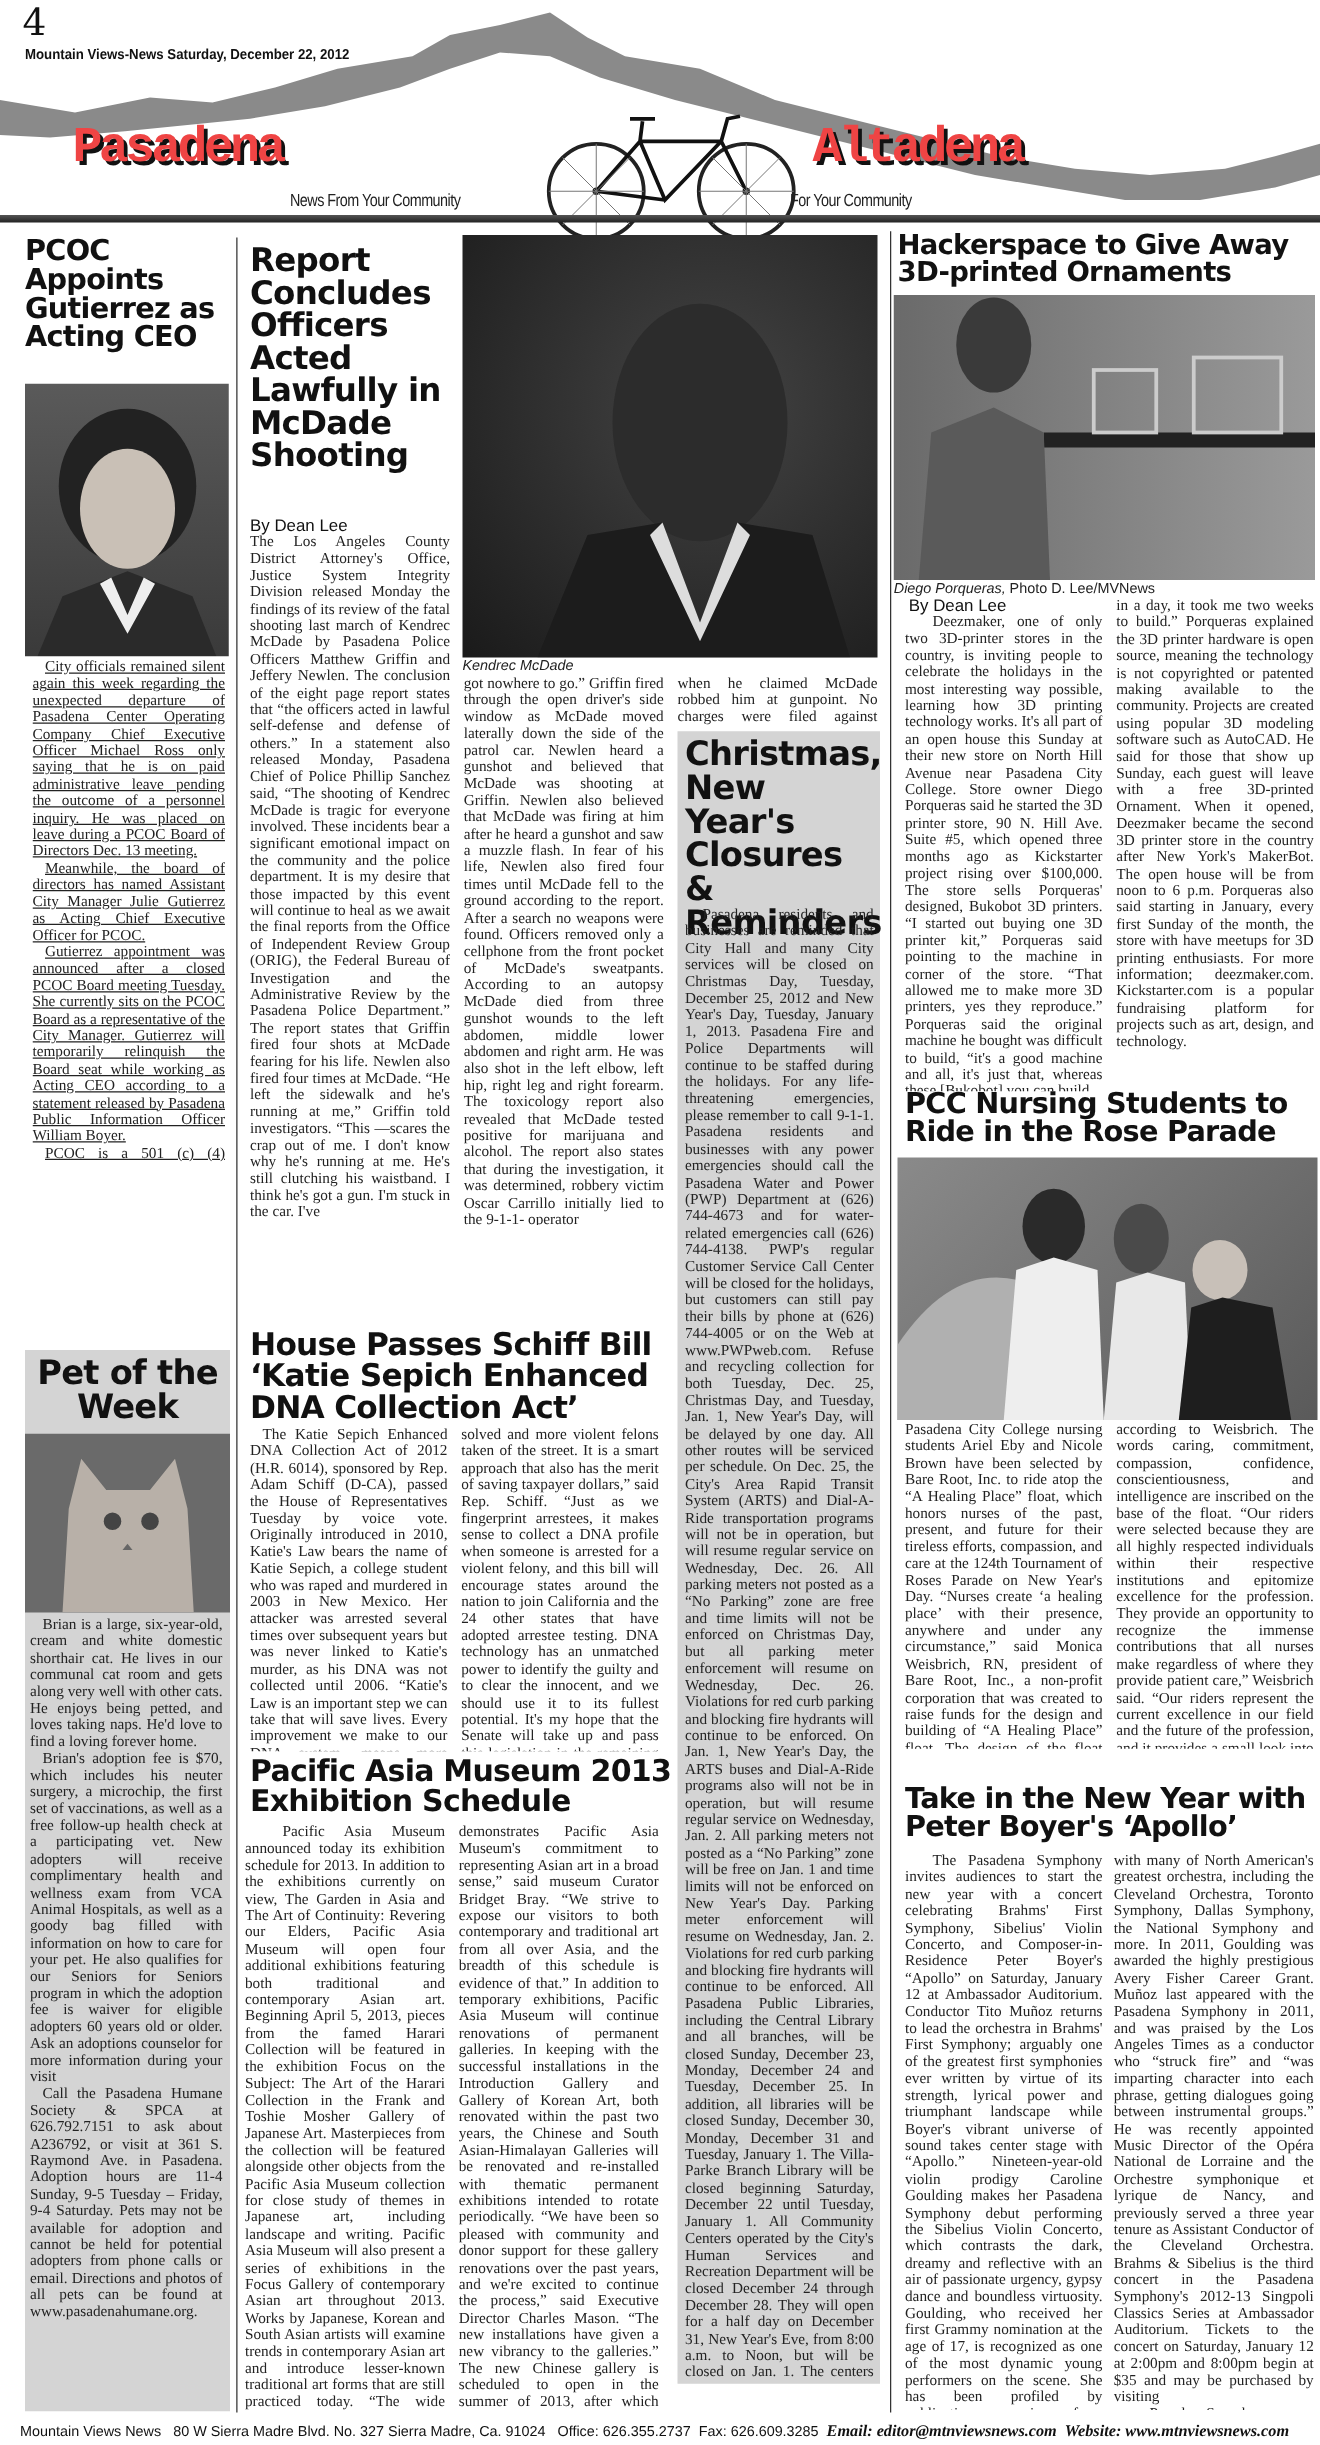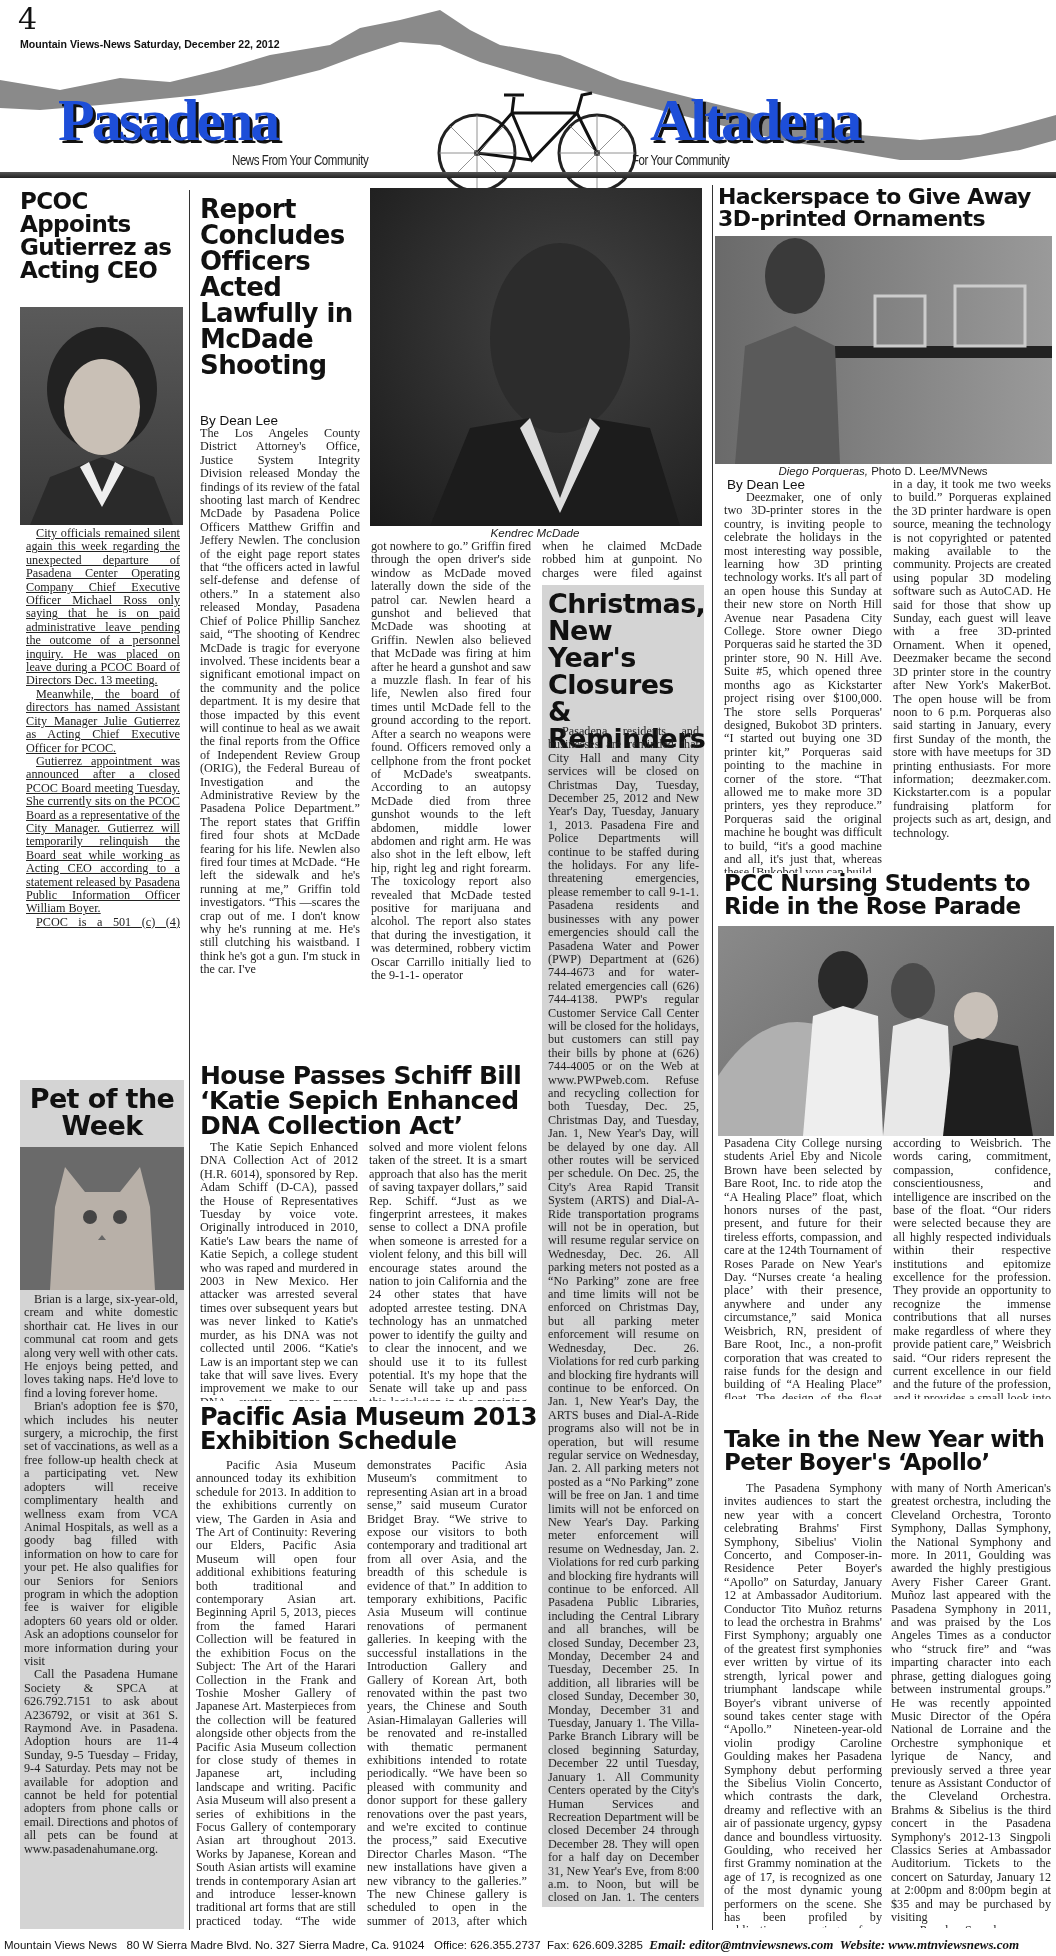--- a/index.html
+++ b/index.html
@@ -3,33 +3,33 @@
 <meta charset="utf-8">
 <style>
   * { box-sizing: border-box; margin: 0; padding: 0; }
   html, body { width: 1056px; height: 1956px; background: #fff; overflow: hidden; }
   body { position: relative; font-family: "Liberation Serif", serif; color: #1a1a1a; }
 
   .abs { position: absolute; }
   .page-num { left: 18px; top: 4px; font-family: "DejaVu Serif", serif; font-size: 30px; line-height: 30px; color: #111; }
   .issue-line { left: 20px; top: 38px; font-family: "Liberation Sans", sans-serif; font-weight: bold; font-size: 11.5px; color: #111; transform: scaleX(0.92); transform-origin: left; }
   .mountain { left: 0; top: 0; width: 1056px; height: 160px; }
-  .logo-word { font-family: Liberation Serif, serif; font-weight: bold; font-size: 60px; color: #1d4ed8; letter-spacing: -3px; text-shadow: 3px 3px 0 #111; line-height: 60px; }
+  .logo-word { font-family: Liberation Mono, monospace; font-weight: bold; font-size: 40px; color: #ef4444; letter-spacing: -3px; text-shadow: 3px 3px 0 #111; line-height: 60px; }
   .tagline { font-family: "Liberation Sans", sans-serif; font-size: 14px; color: #222; letter-spacing: -0.5px; transform: scaleX(0.82); transform-origin: left; }
   .rule-top { left: 0; top: 172px; width: 1056px; height: 6px; background: linear-gradient(#555, #222); }
 
   .col-rule { width: 1px; background: #333; }
   .headline { font-family: "DejaVu Sans", sans-serif; font-weight: bold; color: #111; line-height: 1.0; letter-spacing: -0.6px; }
   .body { font-family: "Liberation Serif", serif; font-size: 12.2px; line-height: 13.4px; text-align: justify; color: #222; overflow: hidden; }
   .body p { text-indent: 10px; }
   .byline { font-family: "Liberation Sans", sans-serif; font-size: 13.5px; color: #111; }
-  .caption { font-family: "Liberation Sans", sans-serif; font-size: 11.5px; font-style: italic; color: #222; text-align: center; }
+  .caption { font-family: "Liberation Sans", sans-serif; font-size: 11.5px; font-style: italic; color: #222; text-align: left; }
   .photo { background: #555; overflow: hidden; }
   .shaded { background: #d4d4d4; }
-  .footer { left: 0; top: 1935px; width: 1036px; height: 21px; font-family: "Liberation Sans", sans-serif; font-size: 11.5px; color: #111; white-space: nowrap; padding-left: 4px; line-height: 20px; }
+  .footer { left: 0; top: 1935px; width: 1036px; height: 21px; font-family: "Liberation Sans", sans-serif; font-size: 11.5px; color: #111; white-space: nowrap; padding-left: 16px; line-height: 20px; }
   .footer .em { font-family: "Liberation Serif", serif; font-style: italic; font-weight: bold; font-size: 13px; }
 </style>
 </head>
 <body>
 
 <svg class="abs mountain" viewBox="0 0 1056 160" preserveAspectRatio="none">
   <path d="M0,80 L60,90 L120,78 L170,82 L220,70 L270,55 L330,45 L360,28 L400,20 L440,10 L470,30 L500,45 L560,55 L620,80 L680,95 L740,110 L800,125 L860,135 L920,140 L980,135 L1020,125 L1056,115 L1056,140 L1020,150 L960,160 L900,160 L840,150 L780,140 L720,125 L660,110 L600,95 L540,80 L480,62 L440,45 L400,42 L360,55 L320,70 L260,85 L200,95 L150,100 L100,105 L40,110 L0,108 Z" fill="#8a8a8a"></path>
 </svg>
 <div class="abs page-num">4</div>
 <div class="abs issue-line">Mountain Views-News   Saturday, December 22, 2012</div>

